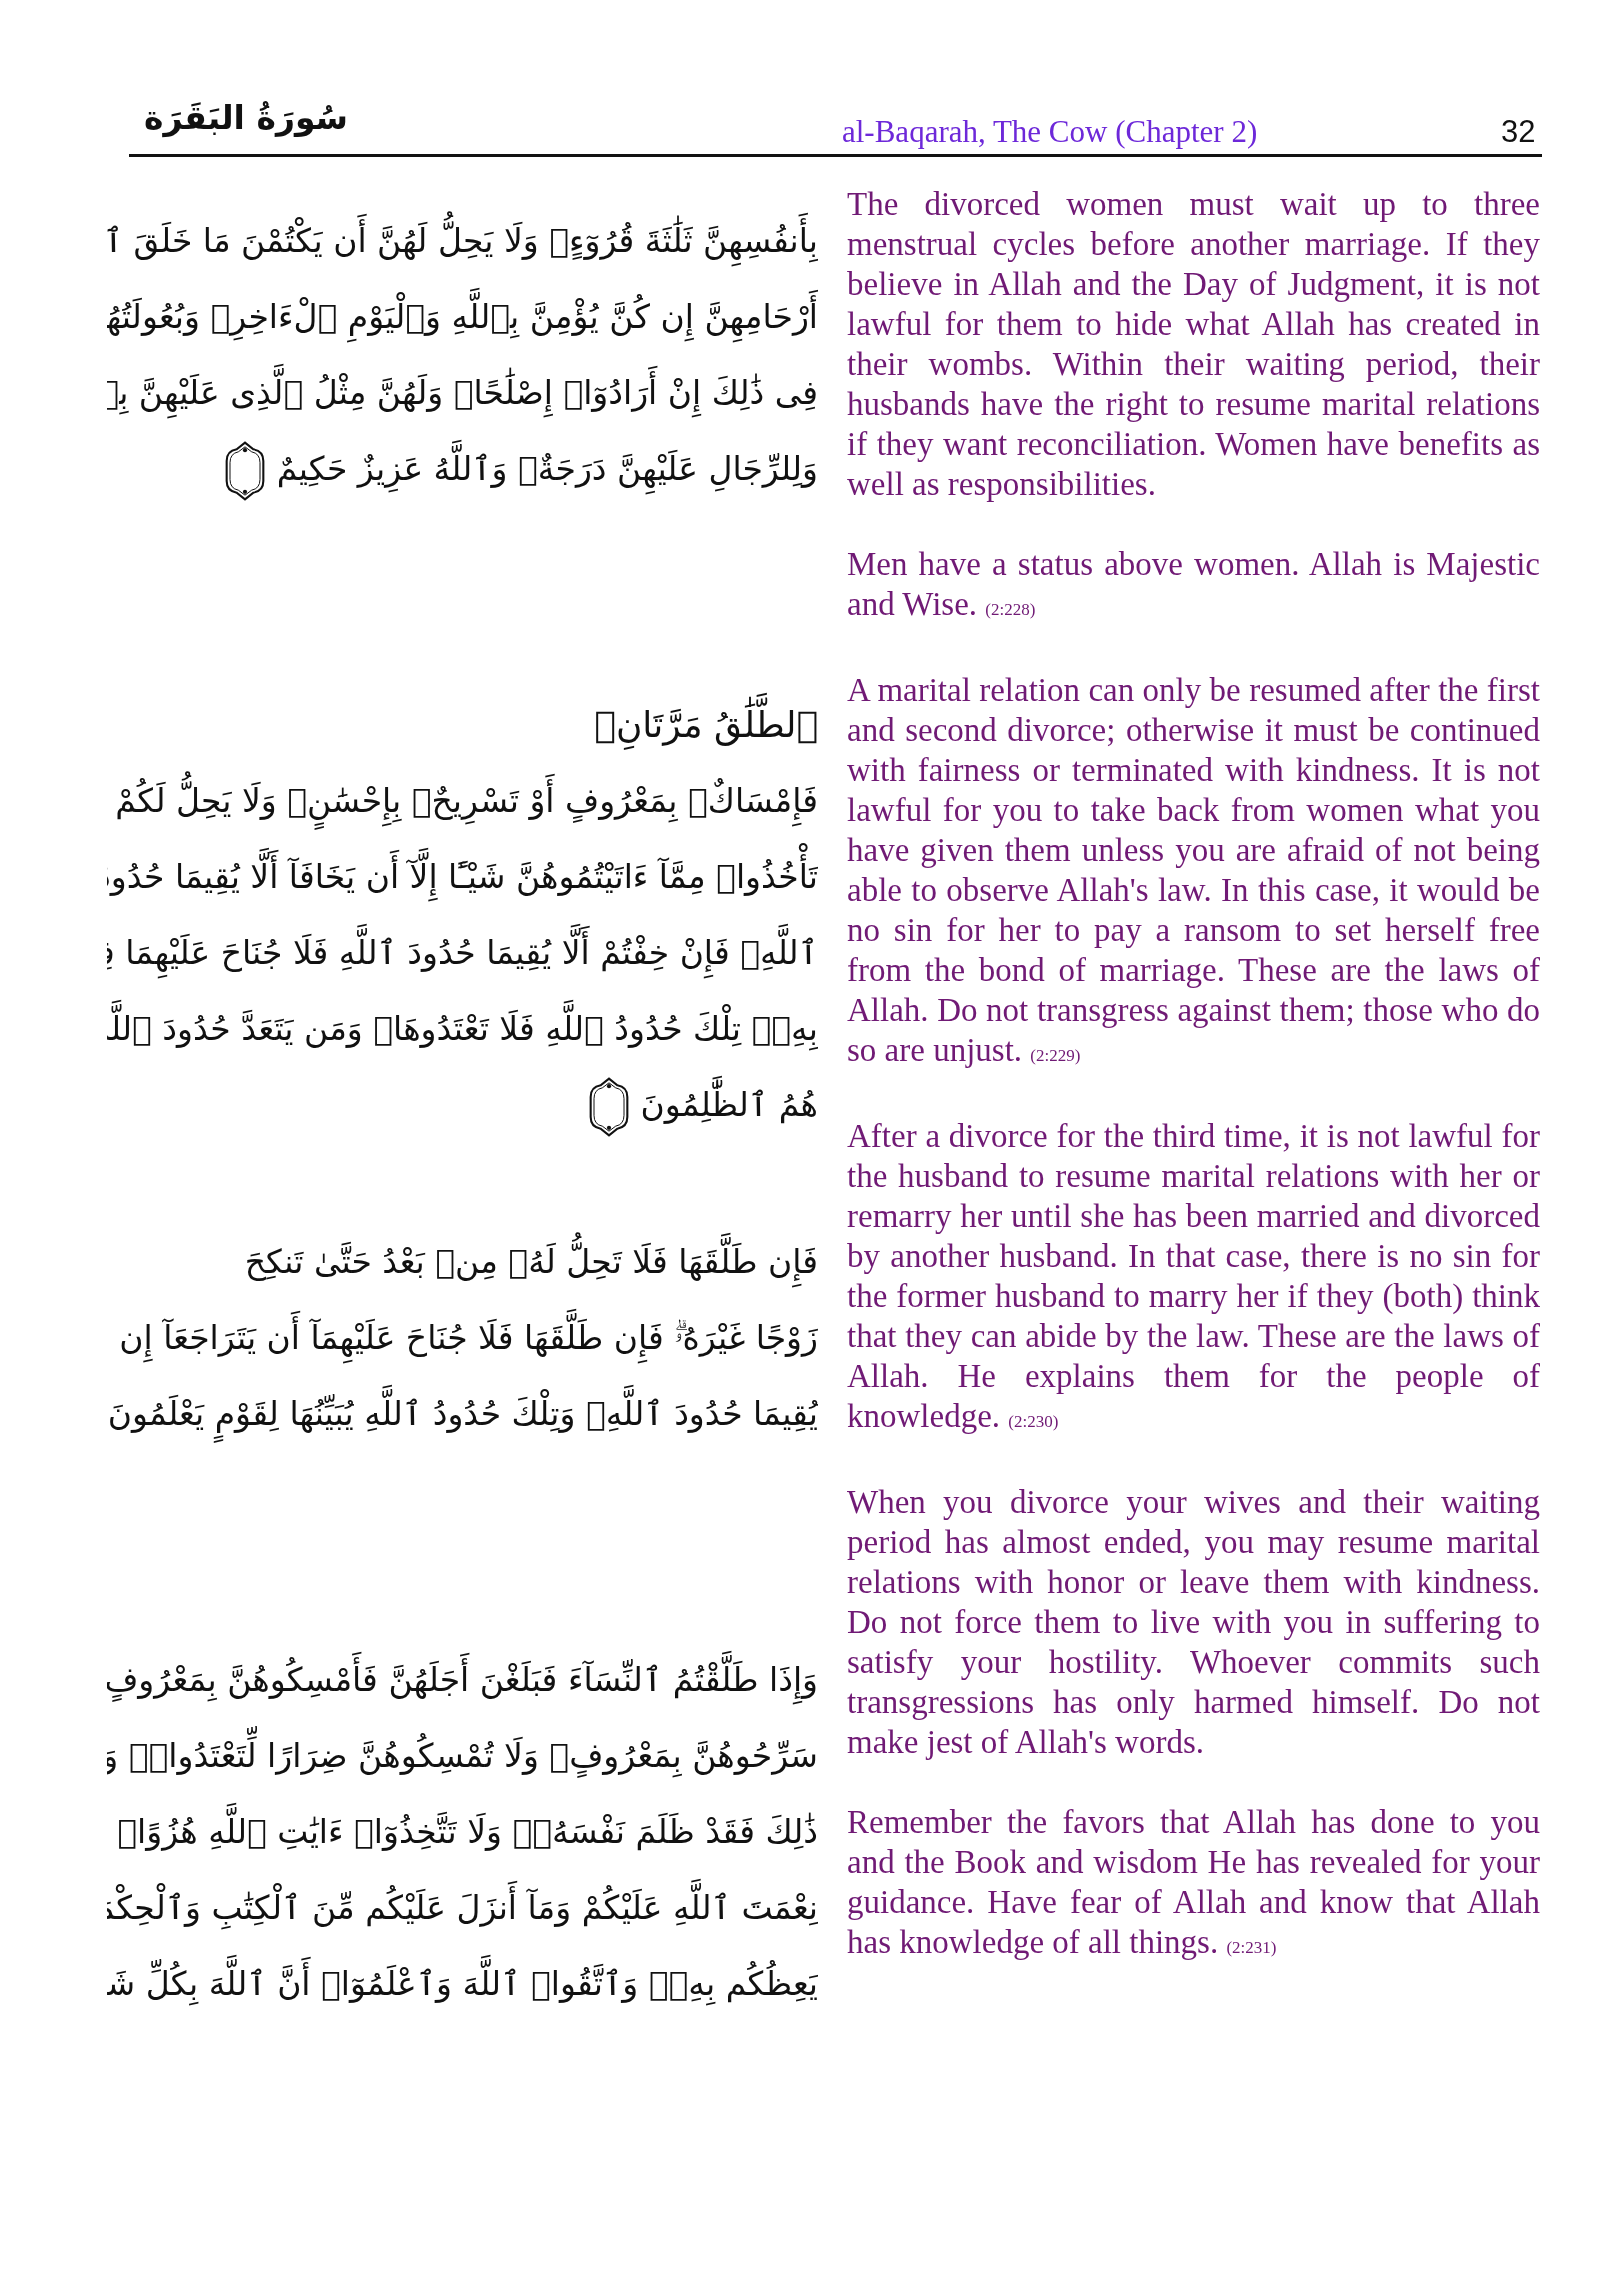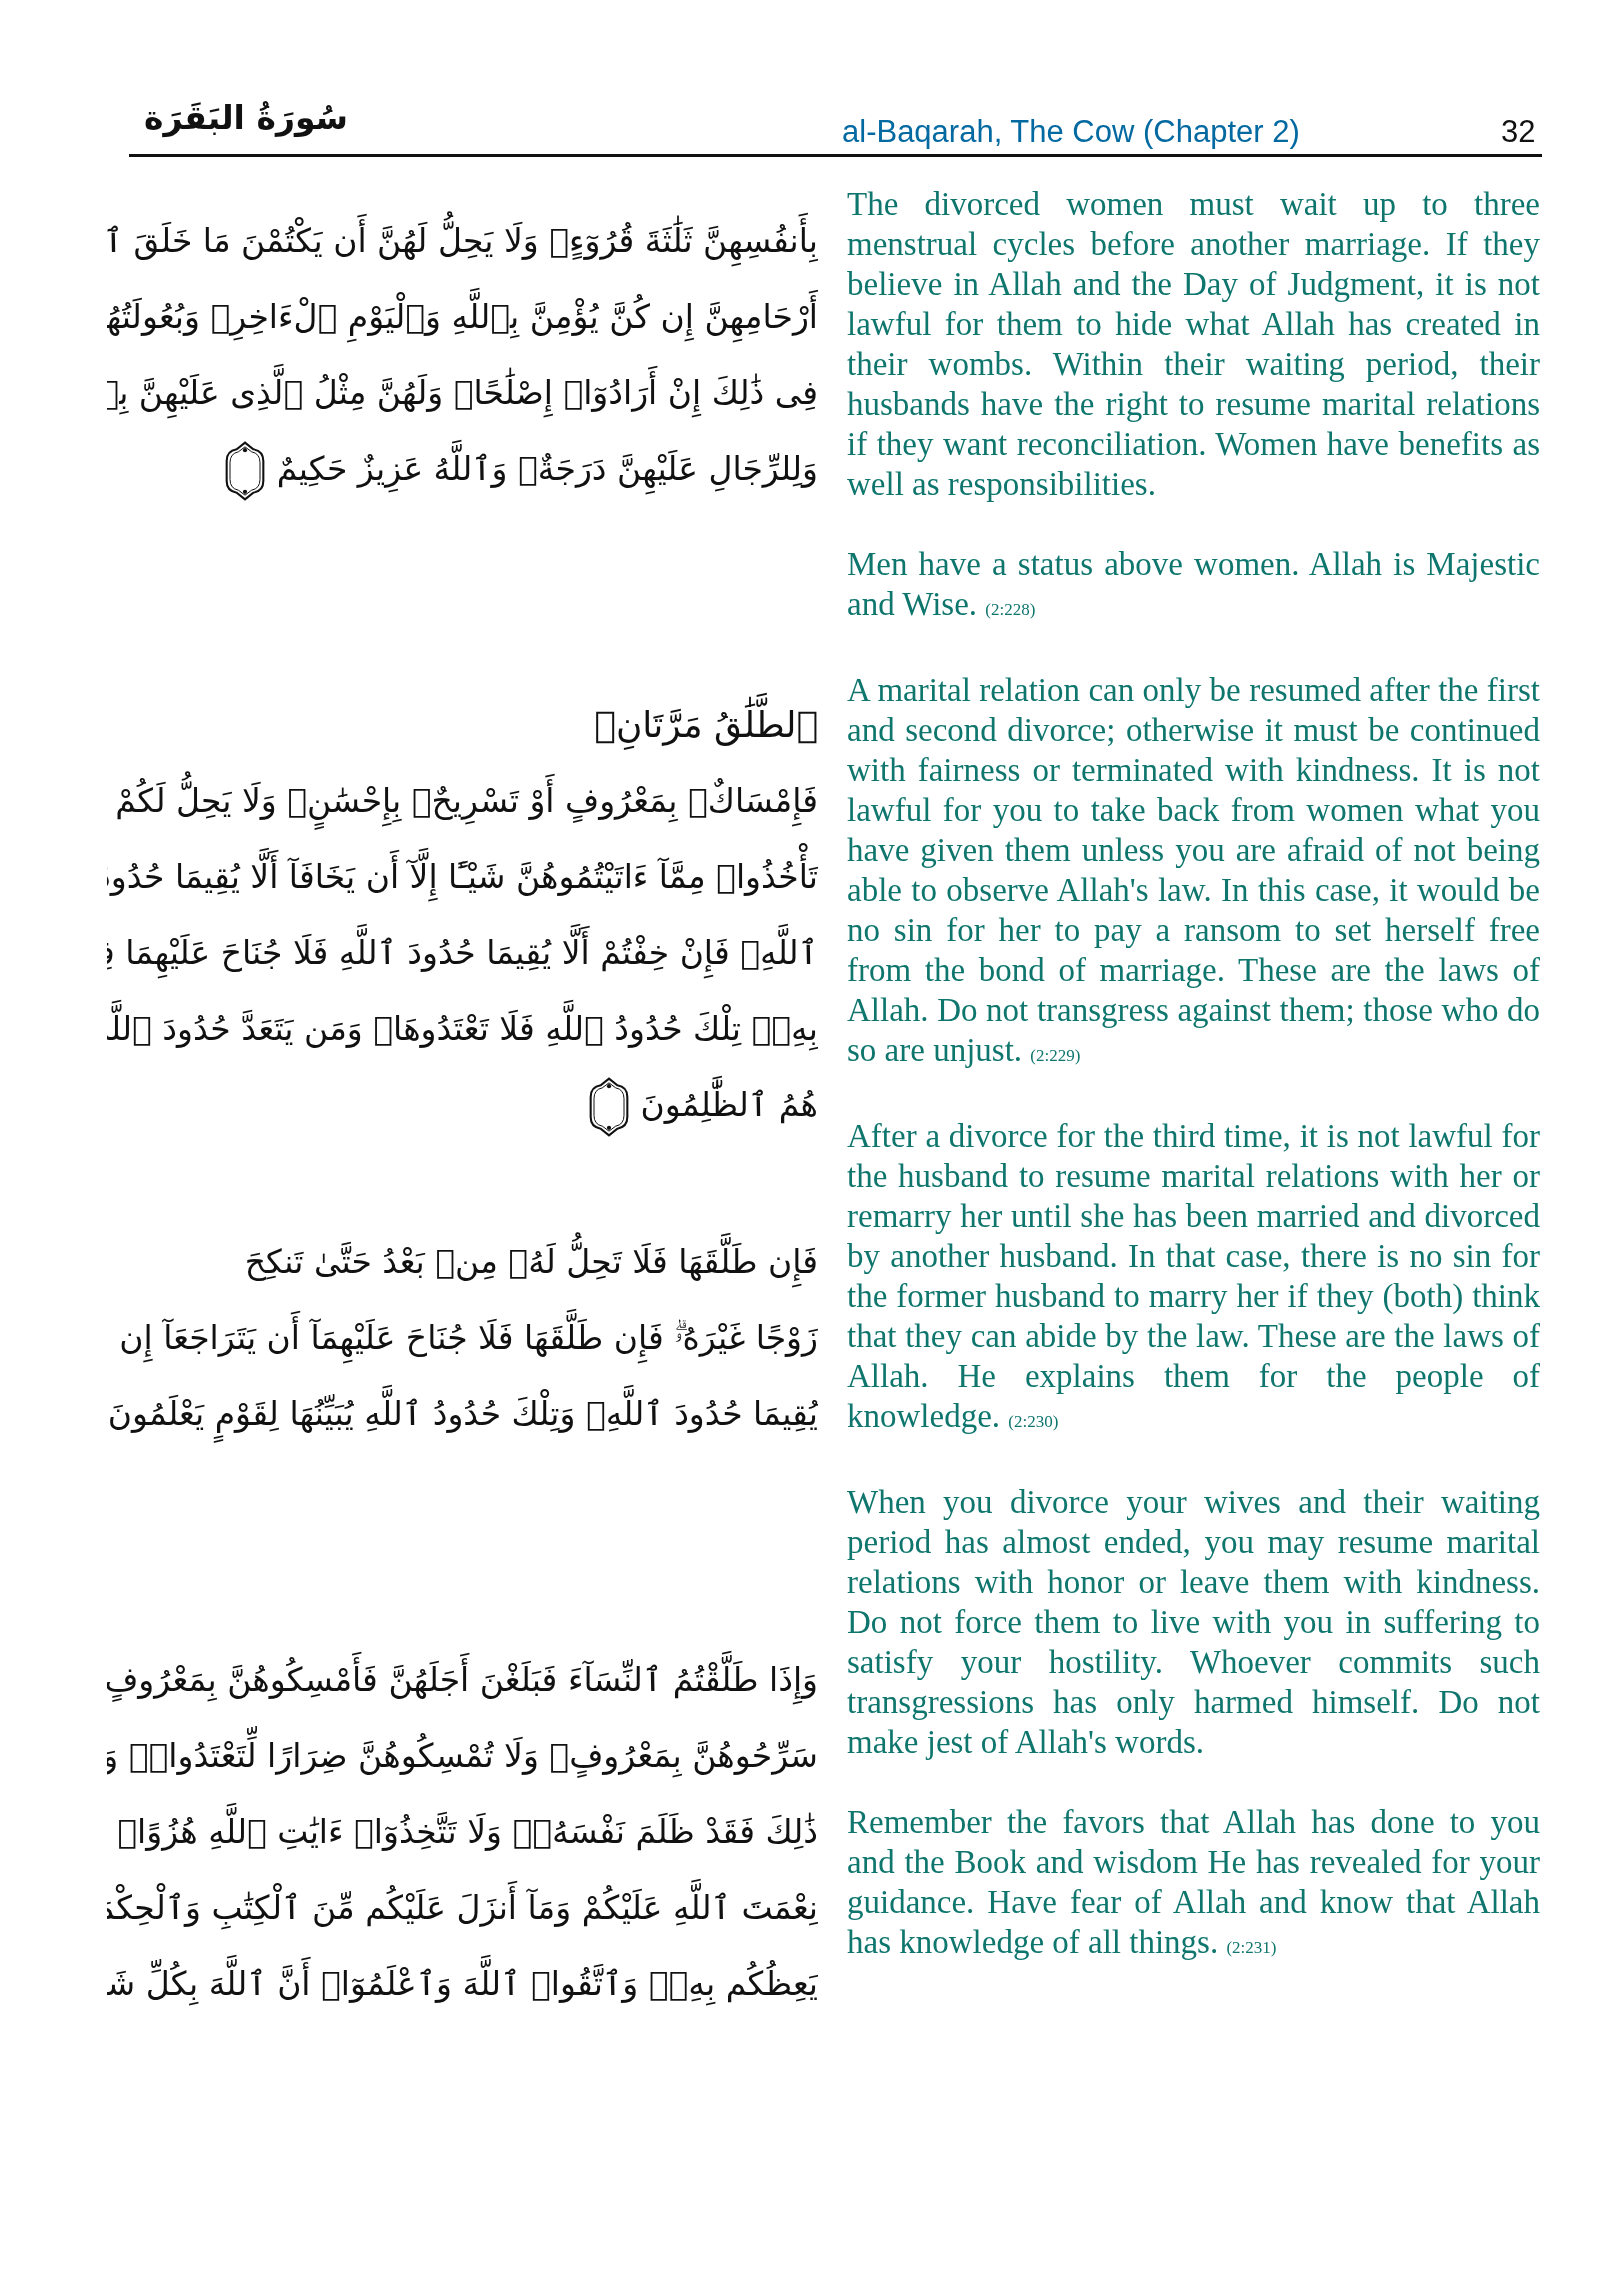--- a/index.html
+++ b/index.html
@@ -2,35 +2,35 @@
 <html style="font-size:13.2px"><head>
 <meta charset="utf-8">
 <style>
   html, body { margin: 0; padding: 0; background: #ffffff; }
   body { width: 1613px; height: 2295px; position: relative; overflow: hidden; color: #111111; }
   .page { position: absolute; left: 16px; top: 0; width: 1613px; height: 2295px; background: #ffffff; }
 
   
   .header { position: absolute; left: 113px; top: 91px; width: 1413px; height: 66px; }
   .surah-logo { position: absolute; left: 15px; top: 6.6px; font-family: "DejaVu Sans", sans-serif; font-size: 33px; font-weight: bold; direction: rtl; color: #111; letter-spacing: -0.8px; }
-  .running-title { position: absolute; left: 713px; top: 23px; font-family: Liberation Sans, sans-serif; font-size: 31px; color: #0369a1; }
+  .running-title { position: absolute; left: 713px; top: 23px; font-family: Liberation Serif, serif; font-size: 31px; color: #6d28d9; }
   .page-number { position: absolute; right: 6.6px; top: 23px; font-family: Liberation Sans, sans-serif; font-size: 31px; color: #111; }
   .header-rule { position: absolute; left: 113px; top: 154px; width: 1413px; height: 2.5px; background: #111111; }
 
   
   .arabic-col { position: absolute; left: 91px; width: 711px; }
   .ar-block { position: absolute; right: 0; width: 711px; direction: rtl; text-align: justify; text-align-last: right; font-family: "DejaVu Sans", sans-serif; font-size: 33px; line-height: 76px; color: #111; }
   .ar-line { display: block; white-space: nowrap; overflow: hidden; text-align: right; }
   .ar-line.first { font-size: 36px; }
   .verse-marker { display: inline-block; vertical-align: middle; width: 40px; height: 60px; margin-right: 11.6px; position: relative; }
   .verse-marker svg { position: absolute; left: 0; top: 0; }
   .verse-num { position: absolute; left: 0; top: 17.4px; width: 40px; text-align: center; font-family: "DejaVu Sans", sans-serif; font-size: 16.5px; font-weight: bold; direction: rtl; line-height: 25px; margin-top: 48px; }
 
   
-  .en-col { position: absolute; left: 831px; top: 184px; width: 693px; font-family: "Liberation Serif", serif; font-size: 33px; line-height: 40px; color: #0f766e; }
+  .en-col { position: absolute; left: 831px; top: 184px; width: 693px; font-family: "Liberation Serif", serif; font-size: 33px; line-height: 40px; color: #701a75; }
   .en-para { margin: 0 0 40px 0; text-align: justify; }
   .ref { font-size: 17px; }
 </style>
 </head>
 <body>
 
 <div class="page">
 
   <div class="header">
     <div class="surah-logo">سُورَةُ البَقَرَة</div>

